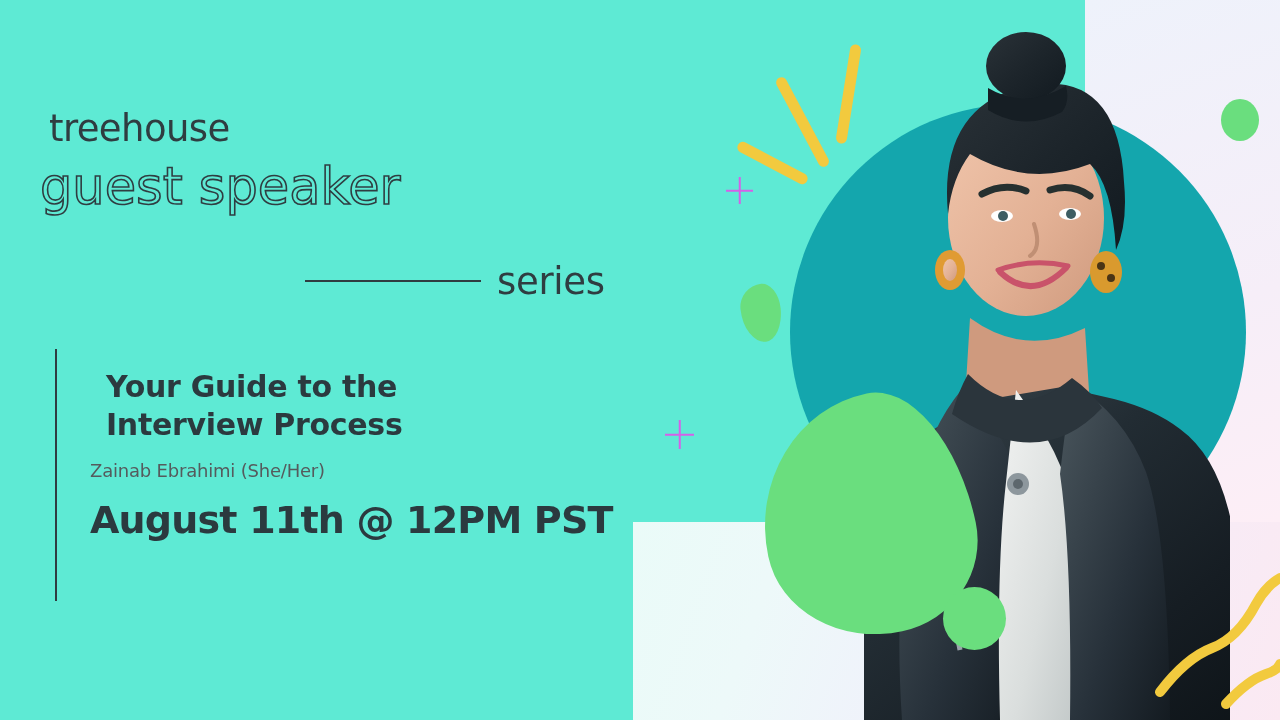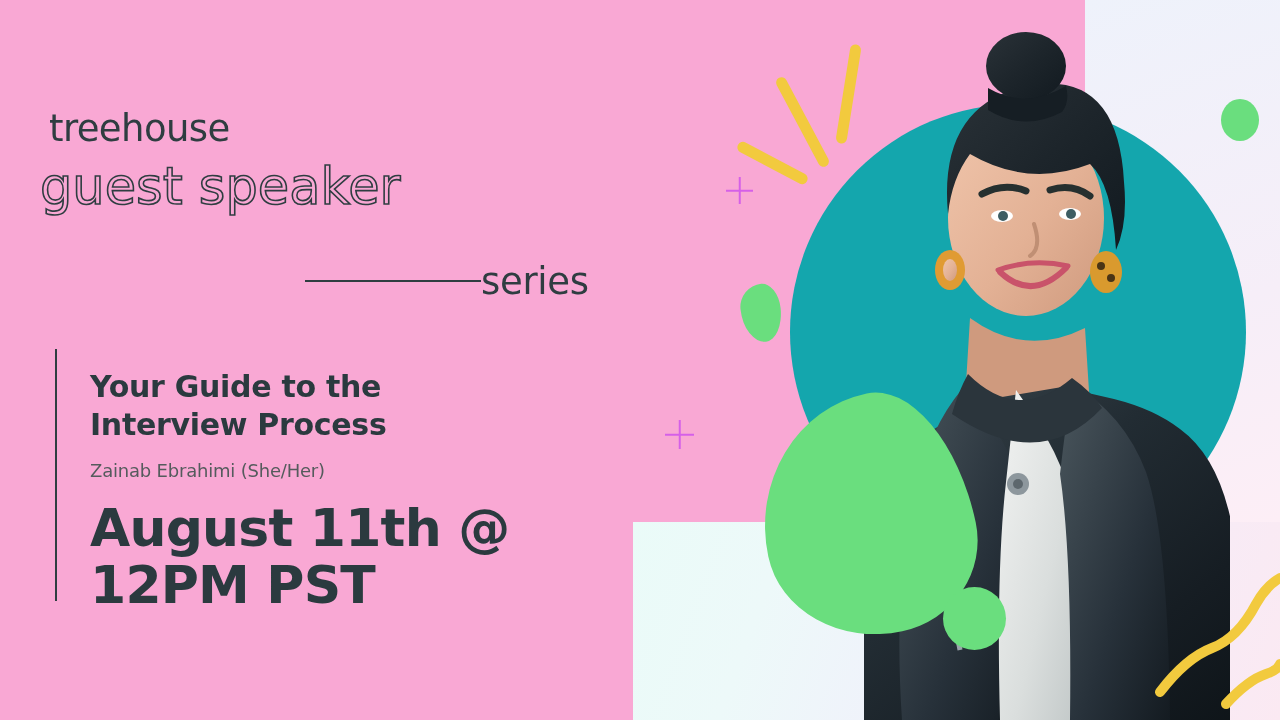--- a/index.html
+++ b/index.html
@@ -2,21 +2,21 @@
 <html><head>
 <meta charset="utf-8">
 <style>
   * { margin:0; padding:0; box-sizing:border-box; }
   html,body { width:1280px; height:720px; overflow:hidden; }
   body {
     background:#ffffff;
     font-family:"DejaVu Sans", sans-serif;
     position:relative;
   }
-  #stage { position:absolute; inset:0; width:1280px; height:720px; overflow:hidden; background:#f9a8d4; }
+  #stage { position:absolute; inset:0; width:1280px; height:720px; overflow:hidden; background:#5eead4; }
 
   
   .panel-right {
     position:absolute; left:1085px; top:0; width:195px; height:720px;
     background:linear-gradient(160deg,#eef2fb 0%,#f6eef8 45%,#fdeef6 75%,#fbe9f2 100%);
   }
   .panel-bottom {
     position:absolute; left:633px; top:522px; width:452px; height:198px;
     background:linear-gradient(110deg,#eafbf8 0%,#edf9f9 30%,#f0f1fb 65%,#f4edf9 100%);
   }
@@ -84,46 +84,46 @@
   .headline-outline {
     position:absolute; left:40px; top:160px;
     font-family:"DejaVu Sans", sans-serif;
     font-size:51px; font-weight:400; letter-spacing:0px; line-height:1.05;
     color:transparent;
     -webkit-text-stroke:1.6px #2f3d41;
     white-space:nowrap;
   }
   .series-row {
     position:absolute; left:305px; top:258px; width:320px; height:46px;
-    display:flex; align-items:center; 
+    display:flex; align-items:center; gap:16px;
   }
   .series-rule { flex:0 0 176px; height:2px; background:#2f3d41; }
   .series-word {
     font-size:37px; font-weight:400; color:#2f3d41; letter-spacing:-0.3px;
     line-height:1; font-family:"DejaVu Sans", sans-serif;
   }
 
   .vrule {
     position:absolute; left:55px; top:349px; width:2px; height:252px;
     background:#2f3d41;
   }
 
   .info { position:absolute; left:90px; top:368px; width:540px; }
   .talk-title {
     font-size:30px; font-weight:600; color:#2b3a3f; line-height:1.28;
-    letter-spacing:-0.3px; font-family:"DejaVu Sans", sans-serif;
+    letter-spacing:-0.3px; font-family:"DejaVu Sans", sans-serif;margin-left:16px;
   }
   .speaker-lines { margin-top:14px; }
   .speaker-line {
     font-size:18px; font-weight:400; color:#555b5d; line-height:1.38;
     letter-spacing:-0.2px; font-family:"DejaVu Sans", sans-serif;
   }
   .datetime {
     margin-top:16px;
-    font-size:52px; font-weight:700; color:#2b3a3f; letter-spacing:-0.8px;
+    font-size:38px; font-weight:700; color:#2b3a3f; letter-spacing:-0.8px;
     line-height:1.1; font-family:"DejaVu Sans", sans-serif;
   }
 </style>
 </head>
 <body>
 
 <div id="stage">
 
   <div class="panel-right"></div>
   <div class="panel-bottom"></div>

